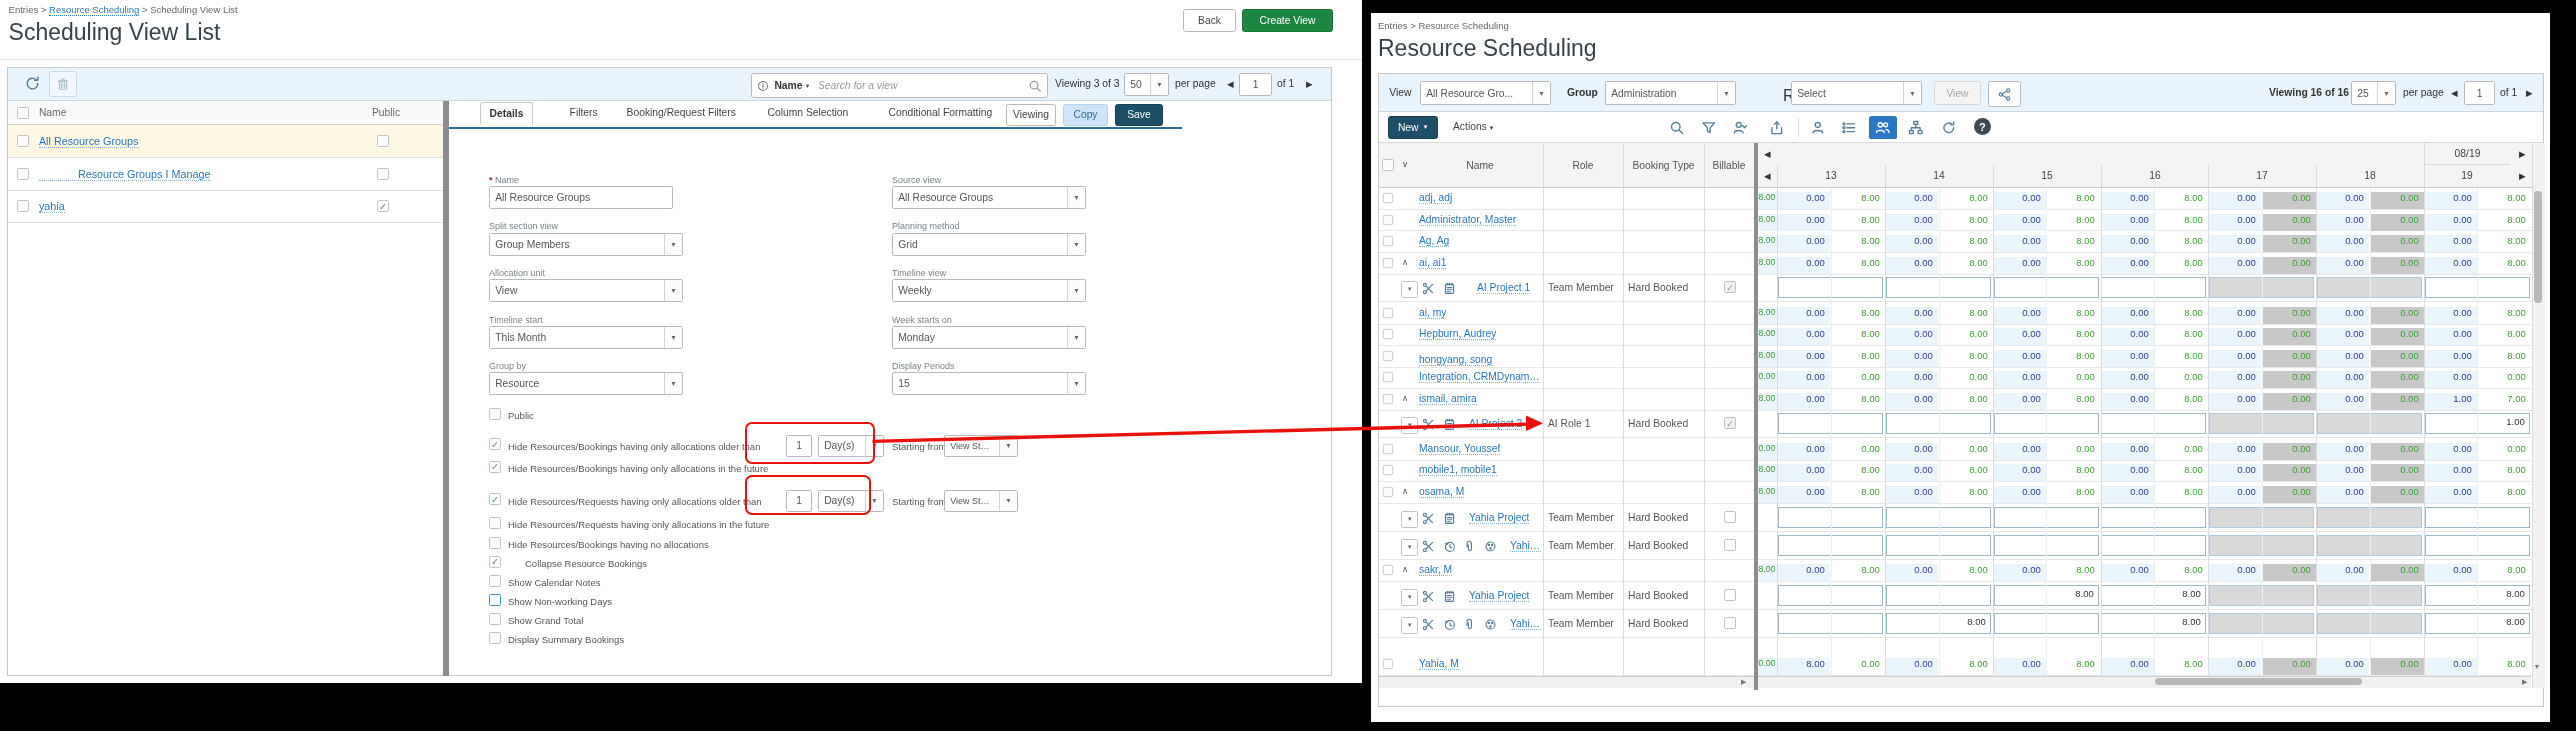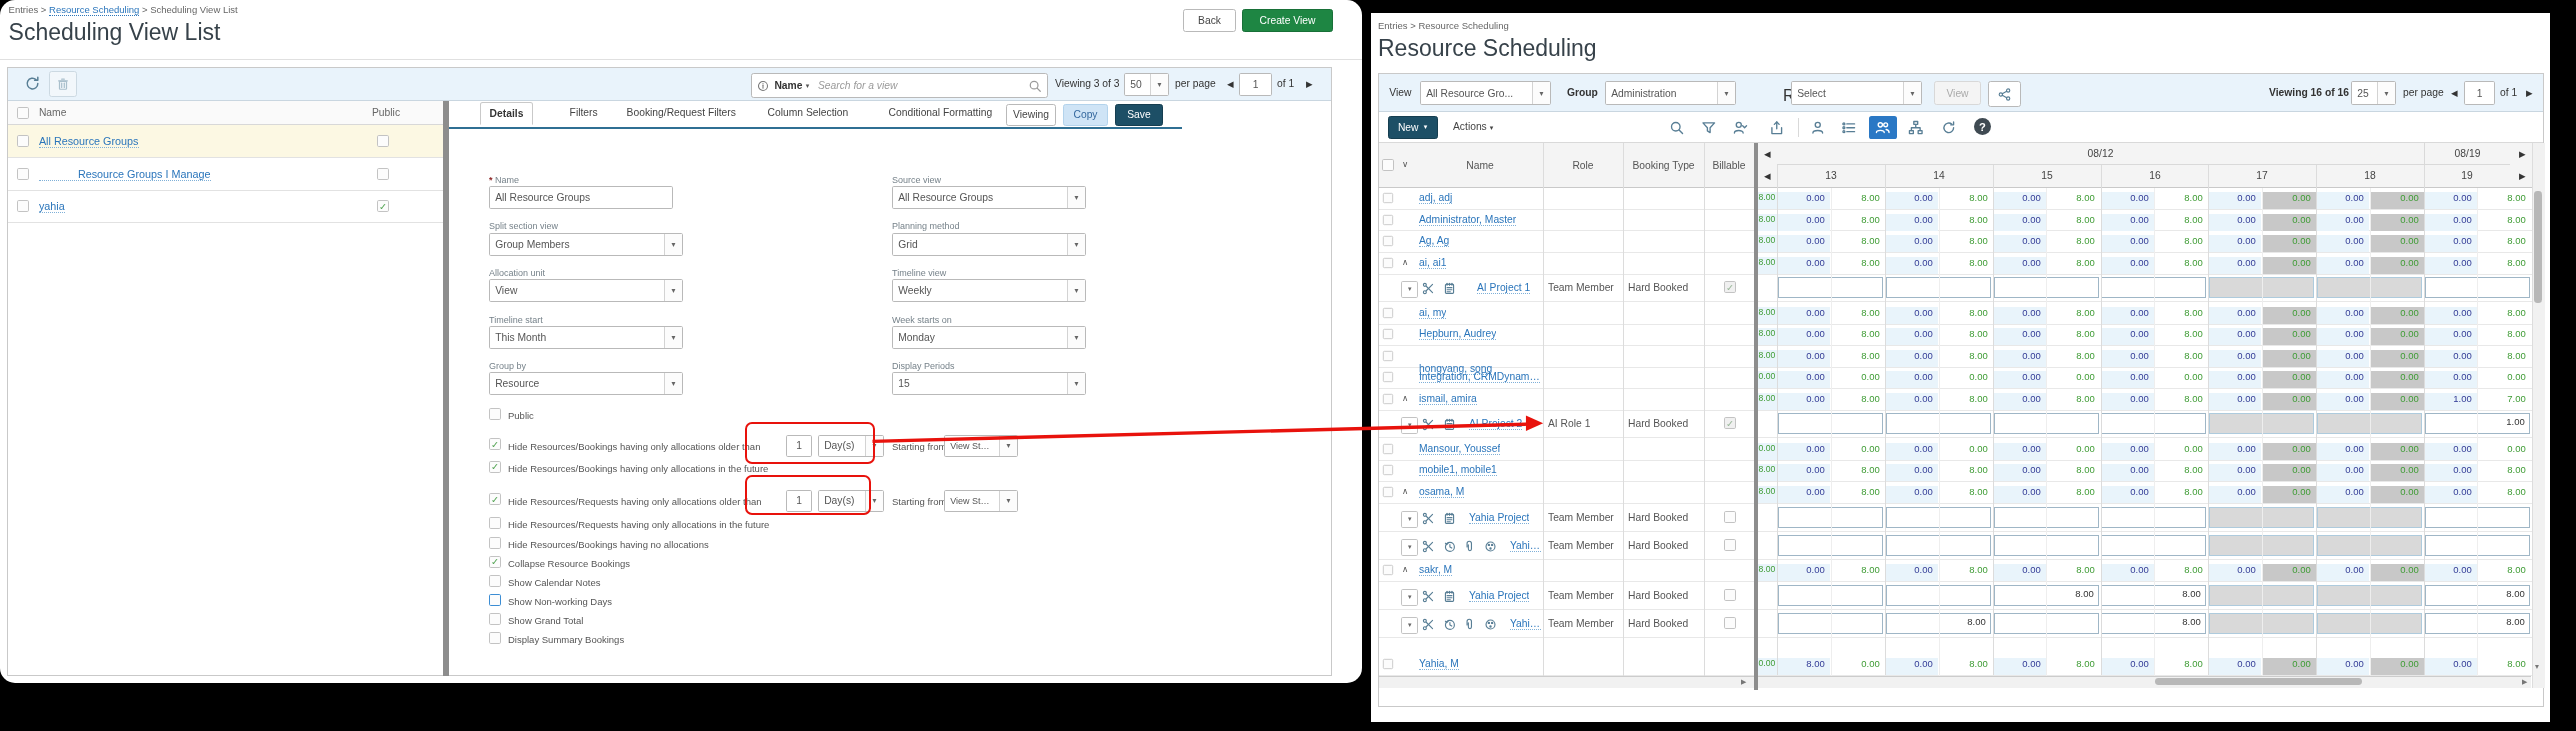--- a/index.html
+++ b/index.html
@@ -1,19 +1,19 @@
 <!DOCTYPE html>
 <html style="font-size:14px"><head>
 <meta charset="utf-8">
 <style>
   html,body{margin:0;padding:0;}
   body{width:2576px;height:731px;background:#000;position:relative;overflow:hidden;
        font-family:"Liberation Sans",sans-serif;color:#444;}
   .app{position:absolute;background:#fff;}
-  #left-app{left:0;top:0;width:1362px;height:683px;border-radius:15px;}
+  #left-app{left:0;top:0;width:1362px;height:683px;}
   #right-app{left:1371px;top:13px;width:1179px;height:709px;}
   .crumb{position:absolute;font-size:9.5px;color:#666;white-space:nowrap;}
   .crumb a{color:#2a75bb;text-decoration:none;border-bottom:0.9px dotted #2a75bb;cursor:pointer;}
   .page-title{position:absolute;font-size:23px;font-weight:300;color:#37424a;white-space:nowrap;}
   .btn{position:absolute;display:flex;align-items:center;justify-content:center;
        font-size:10.3px;border-radius:2.6px;cursor:pointer;box-sizing:border-box;}
   .btn.plain{background:#fff;border:0.9px solid #b9b9b9;color:#444;}
   .btn.green{background:#1e8643;border:0.9px solid #187038;color:#fff;}
   .btn.dark{background:#1d4f66;border:0.9px solid #163e50;color:#fff;}
   .btn.lightblue{background:#cfe4f6;border:0.9px solid #b3d3ec;color:#34689e;}
@@ -261,21 +261,21 @@
           <div style="position: absolute; left: 40px; top: 447px; height: 19px; width: 776px;">
             <span class="cbx" style="position: absolute; left: 0px; top: 1.7px;"></span>
             <span style="position: absolute; left: 19px; top: 4.3px; font-size: 9.5px; color: rgb(85, 85, 85); white-space: nowrap;">Hide Resources/Requests having only allocations in the future</span>
           </div>
           <div style="position: absolute; left: 40px; top: 467px; height: 19px; width: 776px;">
             <span class="cbx" style="position: absolute; left: 0px; top: 1.7px;"></span>
             <span style="position: absolute; left: 19px; top: 4.3px; font-size: 9.5px; color: rgb(85, 85, 85); white-space: nowrap;">Hide Resources/Bookings having no allocations</span>
           </div>
           <div style="position: absolute; left: 40px; top: 486px; height: 19px; width: 776px;">
             <span class="cbx on" style="position: absolute; left: 0px; top: 1.7px;">✓</span>
-            <span style="position: absolute; left: 19px; top: 4.3px; font-size: 9.5px; color: rgb(85, 85, 85); white-space: nowrap;">Collapse Resource Bookings</span>
+            <span style="position: absolute; left: 36px; top: 4.3px; font-size: 9.5px; color: rgb(85, 85, 85); white-space: nowrap;">Collapse Resource Bookings</span>
           </div>
           <div style="position: absolute; left: 40px; top: 505px; height: 19px; width: 776px;">
             <span class="cbx" style="position: absolute; left: 0px; top: 1.7px;"></span>
             <span style="position: absolute; left: 19px; top: 4.3px; font-size: 9.5px; color: rgb(85, 85, 85); white-space: nowrap;">Show Calendar Notes</span>
           </div>
           <div style="position: absolute; left: 40px; top: 524px; height: 19px; width: 776px;">
             <span class="cbx focus" style="position: absolute; left: 0px; top: 1.7px;"></span>
             <span style="position: absolute; left: 19px; top: 4.3px; font-size: 9.5px; color: rgb(85, 85, 85); white-space: nowrap;">Show Non-working Days</span>
           </div>
           <div style="position: absolute; left: 40px; top: 543px; height: 19px; width: 776px;">
@@ -420,21 +420,20 @@
 
     <div id="grid" style="position:absolute;left:0;top:69px;width:1166px;height:547px;">
         <div style="position: absolute; left: 0px; top: 0px; width: 1153px; height: 45px; background: rgb(244, 244, 244); border-bottom: 0.9px solid rgb(201, 201, 201); box-sizing: border-box;">
           <span class="cbx" style="position: absolute; left: 3.4px; top: 16.4px;"></span>
           <span class="chev" style="position: absolute; left: 23px; top: 16.4px;">∨</span>
           <div class="ghead" style="left: 38px; top: 0px; width: 126px; height: 45px; background: none; border: none;">Name</div>
           <div class="ghead" style="left: 164px; top: 0px; width: 80px; height: 45px; background: none; border: none;">Role</div>
           <div class="ghead" style="left: 244px; top: 0px; width: 81px; height: 45px; background: none; border: none;">Booking Type</div>
           <div class="ghead" style="left: 325px; top: 0px; width: 50px; height: 45px; background: none; border: none;">Billable</div>
           <span class="pag-arrow" style="position: absolute; left: 385px; top: 6px;">◀</span>
-          <div style="position: absolute; left: 398px; top: 0px; width: 647px; height: 22.4px; line-height: 22.4px; text-align: center; font-size: 10.3px; color: rgb(68, 68, 68); border-bottom: 0.9px solid rgb(217, 217, 217); box-sizing: border-box;">08/12</div>
           <div style="position: absolute; left: 1045px; top: 0px; width: 86px; height: 22.4px; line-height: 22.4px; text-align: center; font-size: 10.3px; color: rgb(68, 68, 68); border-bottom: 0.9px solid rgb(217, 217, 217); border-left: 0.9px solid rgb(217, 217, 217); box-sizing: border-box;">08/19</div>
           <span class="pag-arrow" style="position: absolute; left: 1140px; top: 6px;">▶</span>
           <span class="pag-arrow" style="position: absolute; left: 385px; top: 28.4px;">◀</span>
           <div style="position: absolute; left: 398px; top: 22.4px; width: 108px; height: 22.4px; line-height: 22.4px; text-align: center; font-size: 10.3px; color: rgb(68, 68, 68);">13</div>
           <div style="position: absolute; left: 506px; top: 22.4px; width: 108px; height: 22.4px; line-height: 22.4px; text-align: center; font-size: 10.3px; color: rgb(68, 68, 68);">14</div>
           <div style="position: absolute; left: 614px; top: 22.4px; width: 108px; height: 22.4px; line-height: 22.4px; text-align: center; font-size: 10.3px; color: rgb(68, 68, 68);">15</div>
           <div style="position: absolute; left: 722px; top: 22.4px; width: 108px; height: 22.4px; line-height: 22.4px; text-align: center; font-size: 10.3px; color: rgb(68, 68, 68);">16</div>
           <div style="position: absolute; left: 829px; top: 22.4px; width: 108px; height: 22.4px; line-height: 22.4px; text-align: center; font-size: 10.3px; color: rgb(68, 68, 68);">17</div>
           <div style="position: absolute; left: 937px; top: 22.4px; width: 108px; height: 22.4px; line-height: 22.4px; text-align: center; font-size: 10.3px; color: rgb(68, 68, 68);">18</div>
           <div style="position: absolute; left: 1045px; top: 22.4px; width: 86px; height: 22.4px; line-height: 22.4px; text-align: center; font-size: 10.3px; color: rgb(68, 68, 68);">19</div>
@@ -584,21 +583,21 @@
             <span class="cellv avail" style="left: 775px; top: 4.3px; width: 54px; height: 17px;">8.00</span>
             <span class="cellv booked" style="left: 829px; top: 4.3px; width: 53px; height: 17px; background: rgb(233, 244, 251);">0.00</span>
             <span class="cellv avail" style="left: 883px; top: 4.3px; width: 54px; height: 17px; background: rgb(200, 200, 200);">0.00</span>
             <span class="cellv booked" style="left: 937px; top: 4.3px; width: 53px; height: 17px; background: rgb(233, 244, 251);">0.00</span>
             <span class="cellv avail" style="left: 991px; top: 4.3px; width: 54px; height: 17px; background: rgb(200, 200, 200);">0.00</span>
             <span class="cellv booked" style="left: 1045px; top: 4.3px; width: 53px; height: 17px; background: rgb(233, 244, 251);">0.00</span>
             <span class="cellv avail" style="left: 1098px; top: 4.3px; width: 54px; height: 17px;">8.00</span>
           </div>
           <div class="grid-row" style="top: 158px; height: 21.6px;">
             <span class="cbx" style="position: absolute; left: 3.4px; top: 4.3px; transform: scale(0.85);"></span>
-            <span class="rname link" style="left: 40px; top: 17px; max-width: 121px;">hongyang, song</span>
+            <span class="rname link" style="left: 40px; top: 8px; max-width: 121px;">hongyang, song</span>
             <span class="cellv avail" style="left: 379px; top: 4.3px; width: 19px; background: rgb(233, 244, 251); height: 17px; padding: 0px 1.7px 0px 0px; font-size: 8.6px;">8.00</span>
             <span class="cellv booked" style="left: 398px; top: 4.3px; width: 53px; height: 17px; background: rgb(233, 244, 251);">0.00</span>
             <span class="cellv avail" style="left: 452px; top: 4.3px; width: 54px; height: 17px;">8.00</span>
             <span class="cellv booked" style="left: 506px; top: 4.3px; width: 53px; height: 17px; background: rgb(233, 244, 251);">0.00</span>
             <span class="cellv avail" style="left: 560px; top: 4.3px; width: 54px; height: 17px;">8.00</span>
             <span class="cellv booked" style="left: 614px; top: 4.3px; width: 53px; height: 17px; background: rgb(233, 244, 251);">0.00</span>
             <span class="cellv avail" style="left: 667px; top: 4.3px; width: 54px; height: 17px;">8.00</span>
             <span class="cellv booked" style="left: 722px; top: 4.3px; width: 53px; height: 17px; background: rgb(233, 244, 251);">0.00</span>
             <span class="cellv avail" style="left: 775px; top: 4.3px; width: 54px; height: 17px;">8.00</span>
             <span class="cellv booked" style="left: 829px; top: 4.3px; width: 53px; height: 17px; background: rgb(233, 244, 251);">0.00</span>

